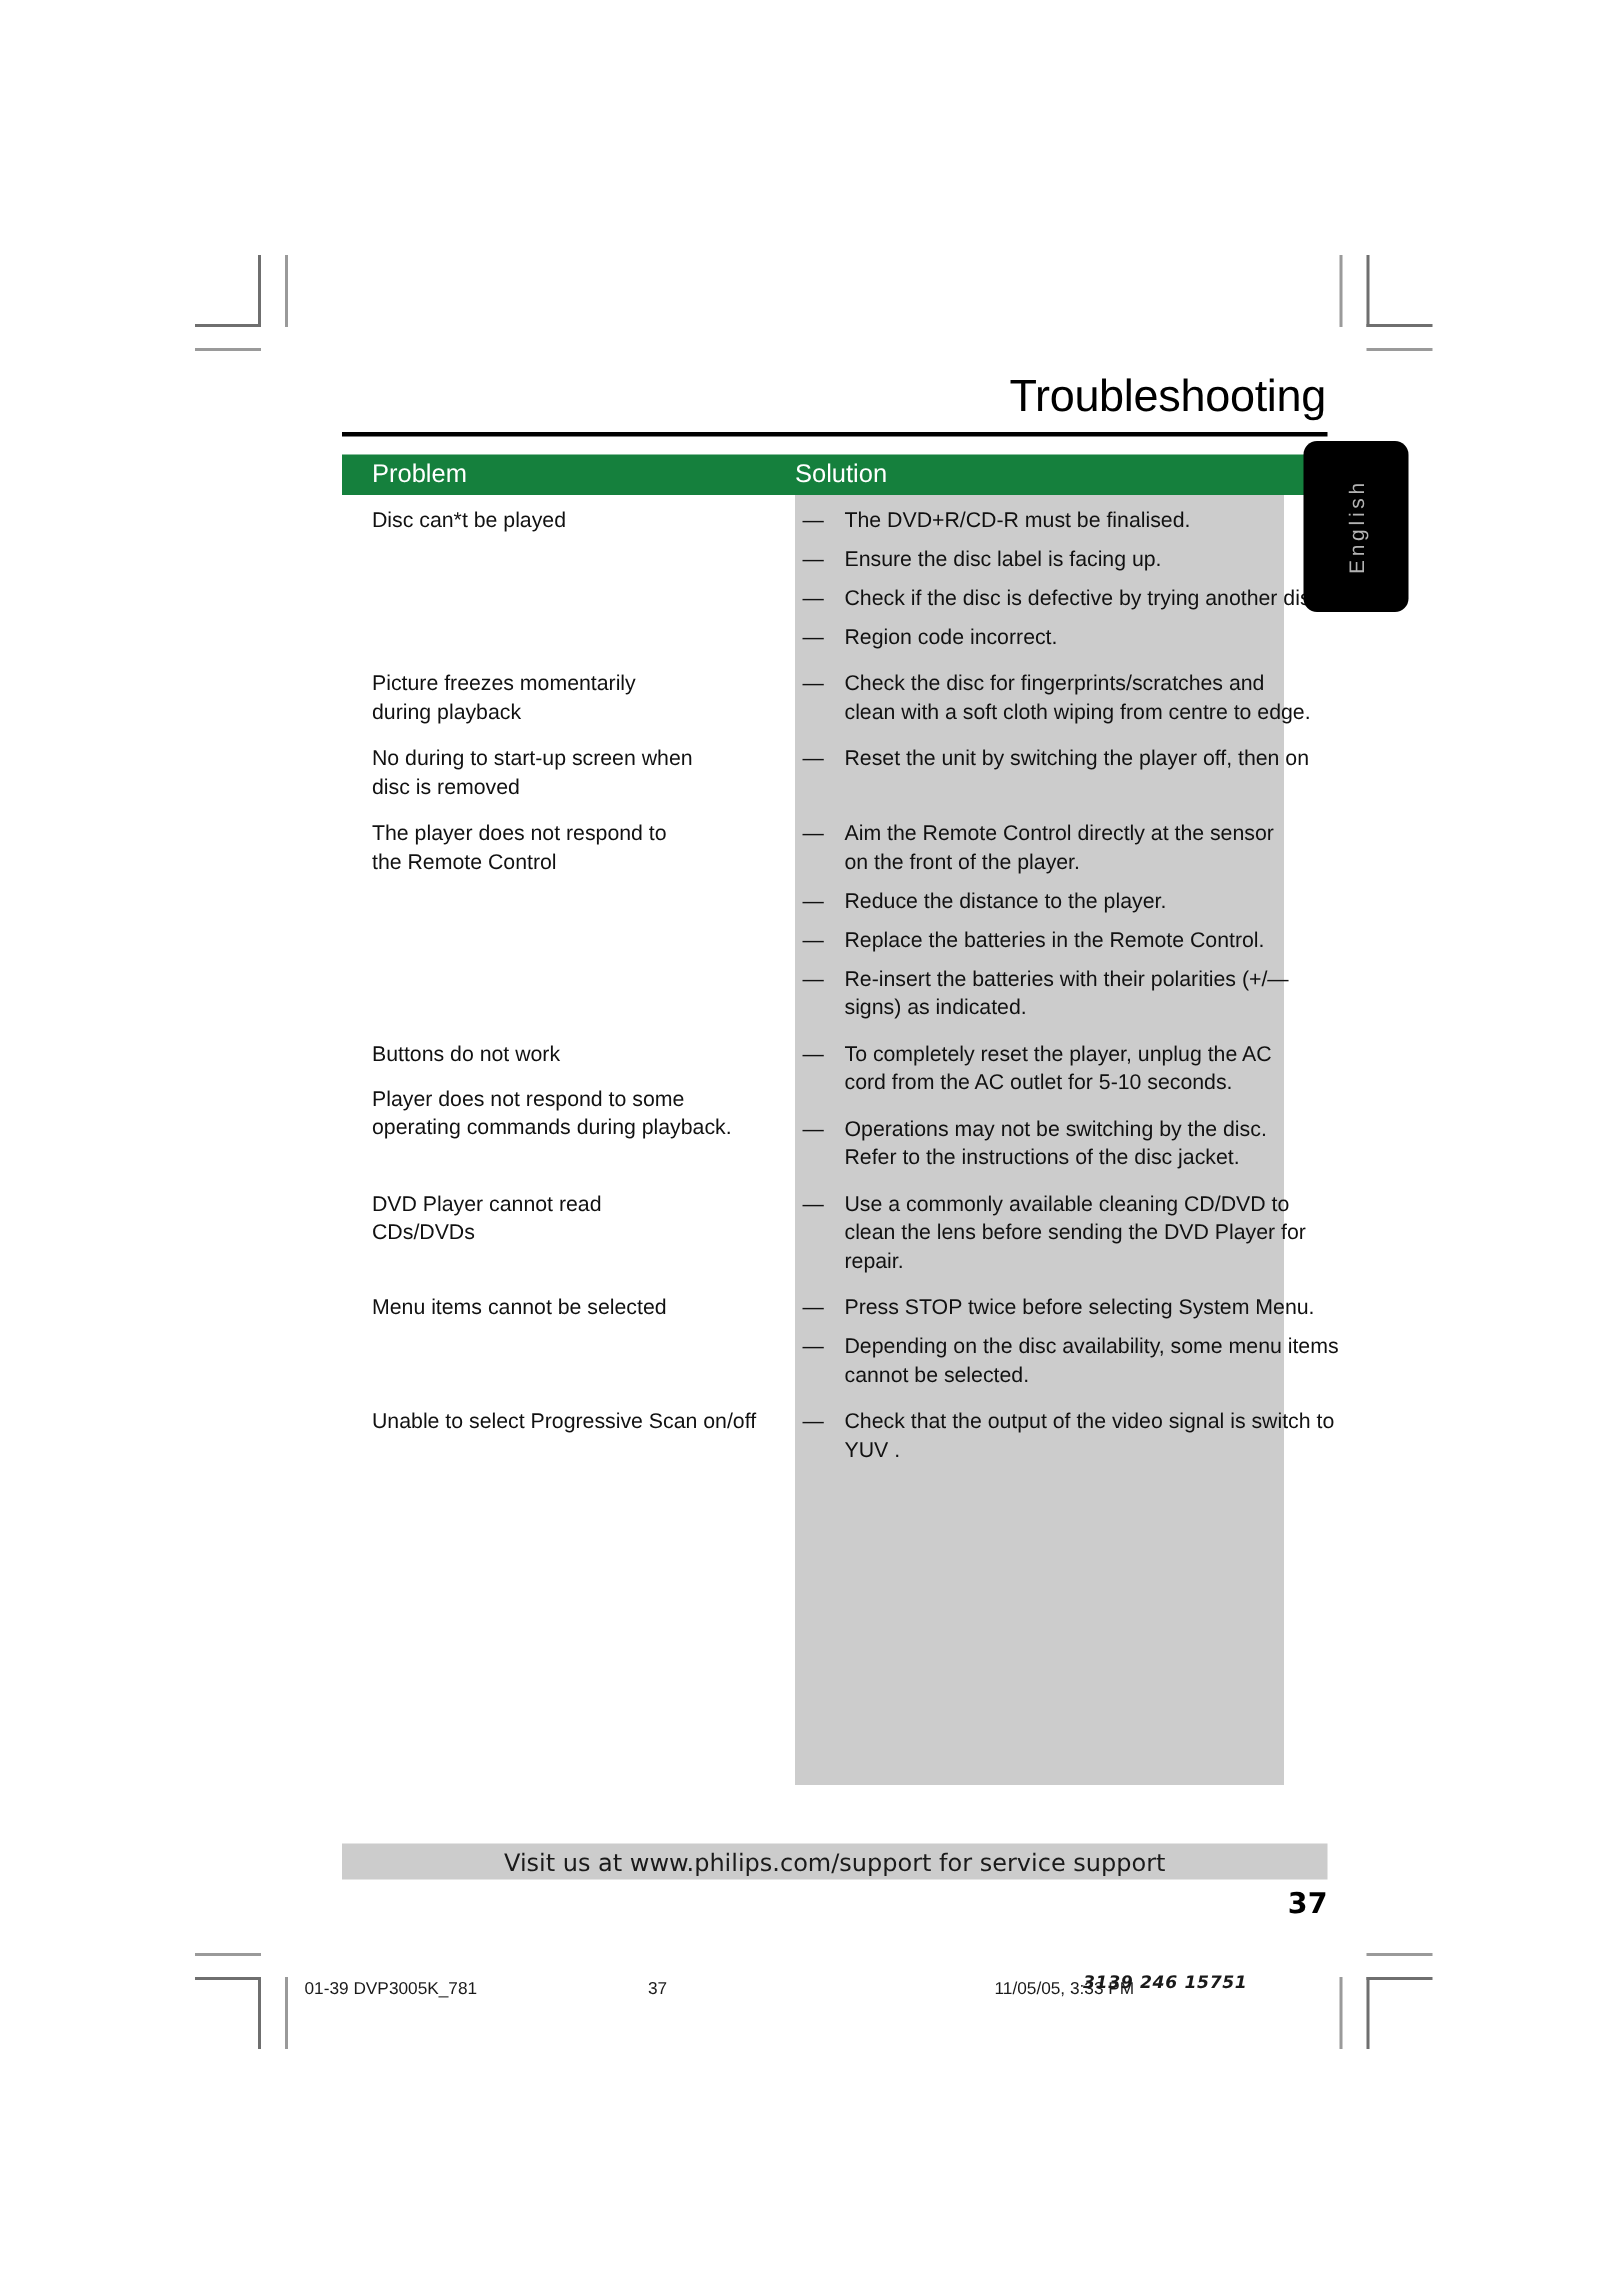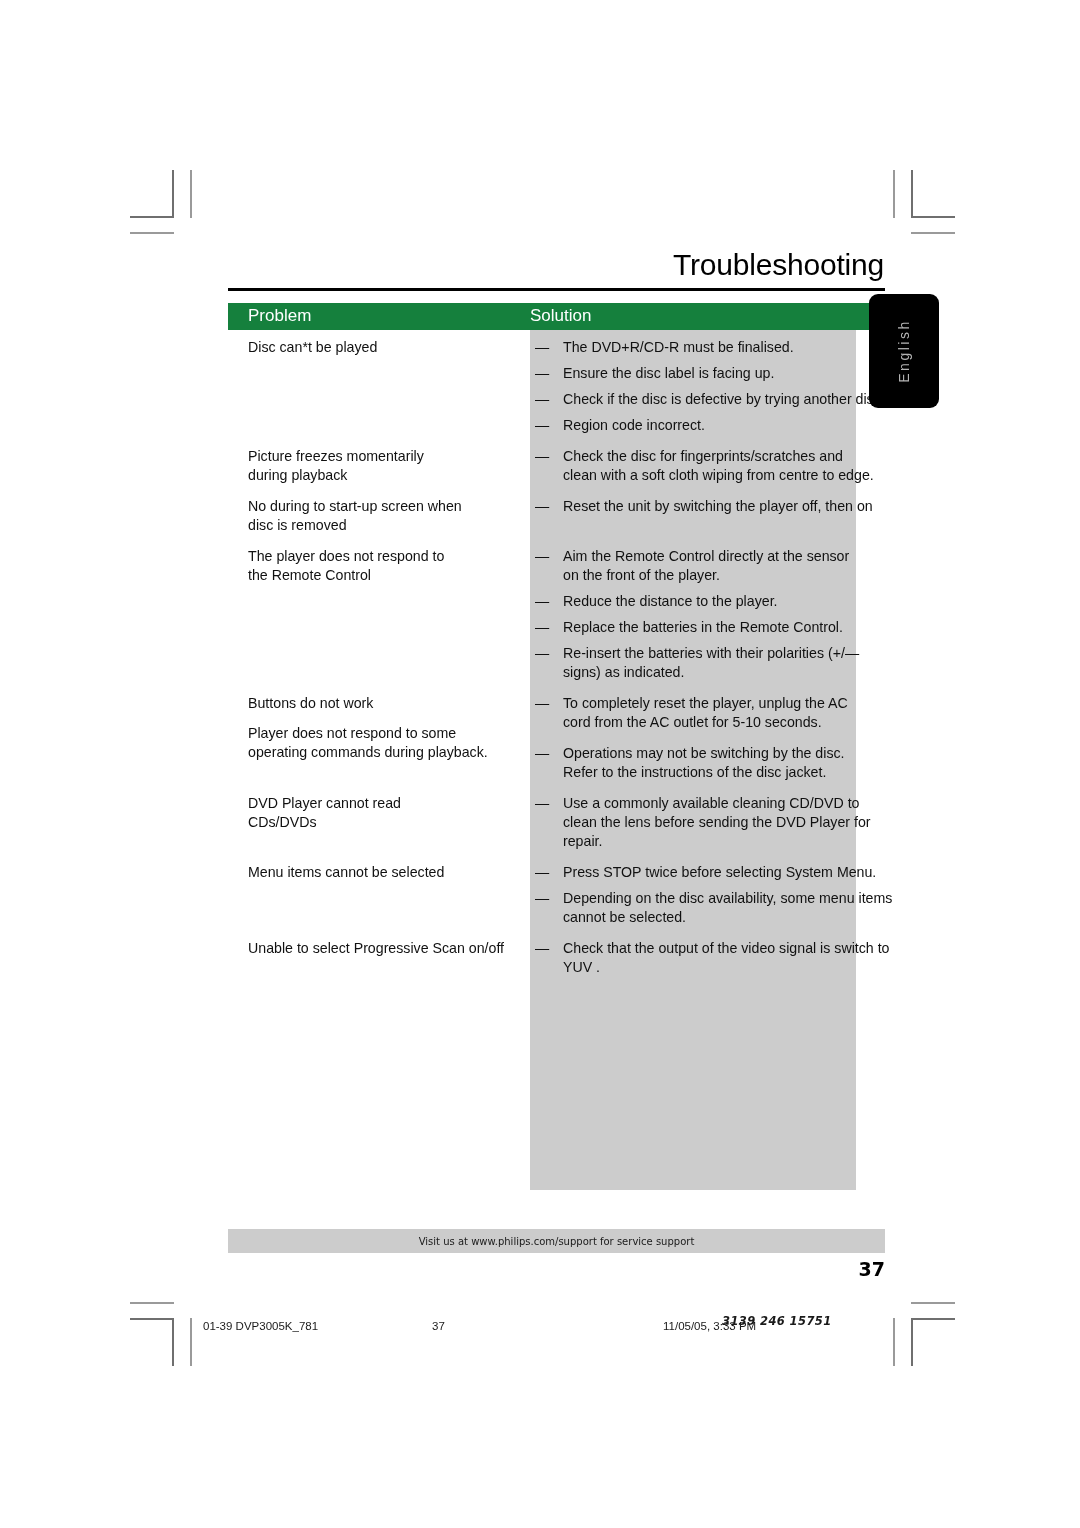--- a/index.html
+++ b/index.html
@@ -148,21 +148,21 @@
     position: absolute;
     left: 228px;
     top: 1229px;
     width: 657px;
     height: 24px;
     background: #cccccc;
     display: flex;
     align-items: center;
     justify-content: center;
     font-family: "DejaVu Sans", sans-serif;
-    font-size: 10px;
+    font-size: 16px;
     color: #1a1a1a;
   }
 
   #page-number {
     position: absolute;
     left: 800px;
     top: 1258px;
     width: 85px;
     text-align: right;
     font-family: "DejaVu Sans", sans-serif;

